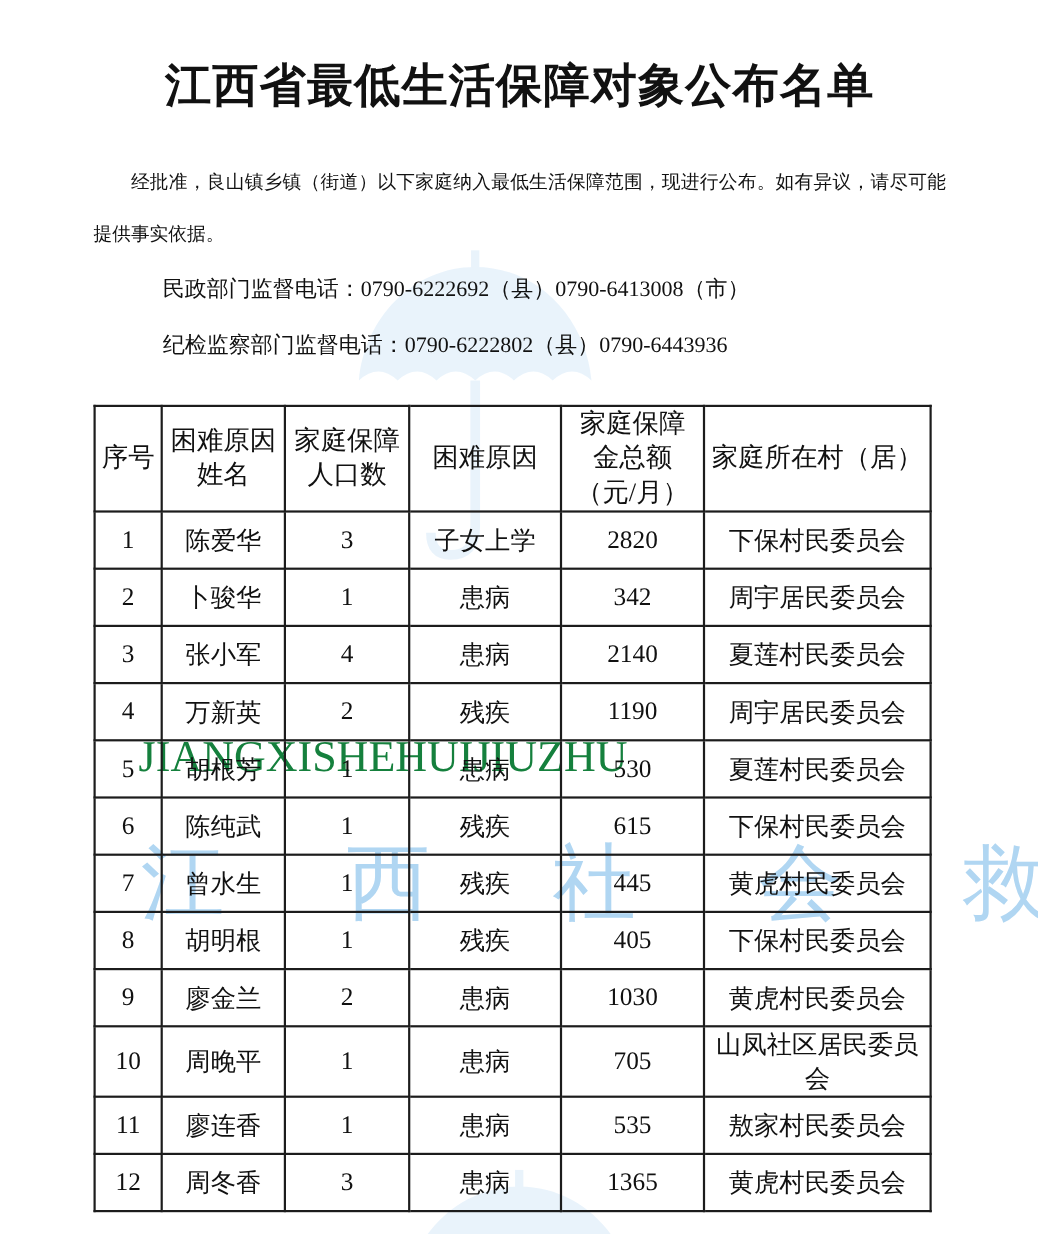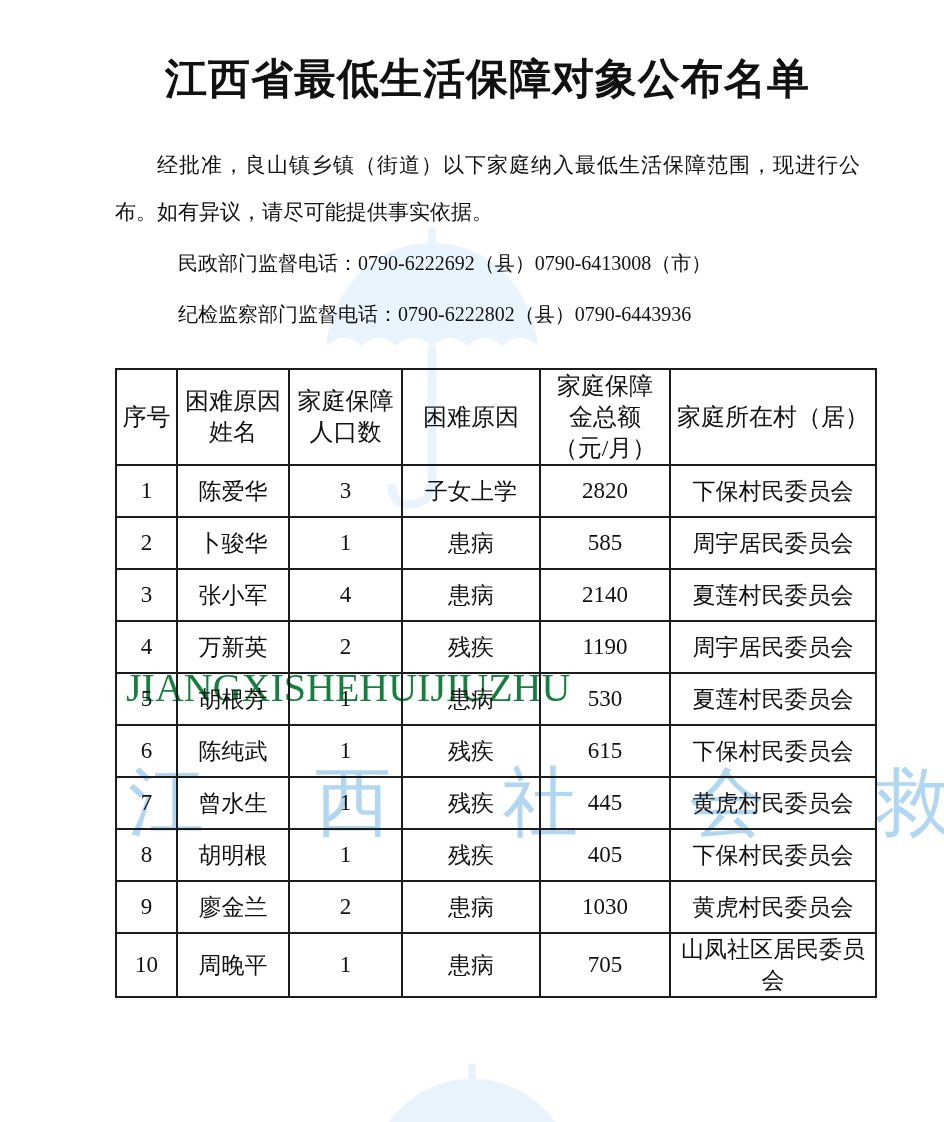--- a/index.html
+++ b/index.html
@@ -48,33 +48,33 @@
     font-size: 76px;
     letter-spacing: 46px;
     color: #b0d6f2;
     white-space: nowrap;
     font-family: "Liberation Serif", "DejaVu Serif", serif;
   }
   
   .content {
     position: relative;
     z-index: 1;
-    padding: 0 84px 0 115px;
+    padding: 0 84px 0 85px;
   }
   .doc-title {
     margin: 52px 0 0 0;
     text-align: center;
     font-size: 42px;
     font-weight: 700;
     letter-spacing: 1px;
     line-height: 54px;
   }
   .intro {
     margin: 36px 0 0 0;
-    font-size: 21px;
+    font-size: 17px;
     line-height: 47px;
     text-indent: 2em;
     text-align: justify;
   }
   .phone-line {
     margin: 4px 0 0 0;
     padding-left: 63px;
     font-size: 20px;
     line-height: 47px;
   }
@@ -163,21 +163,21 @@
             <td>3</td>
             <td>子女上学</td>
             <td>2820</td>
             <td>下保村民委员会</td>
           </tr>
           <tr>
             <td>2</td>
             <td>卜骏华</td>
             <td>1</td>
             <td>患病</td>
-            <td>585</td>
+            <td>342</td>
             <td>周宇居民委员会</td>
           </tr>
           <tr>
             <td>3</td>
             <td>张小军</td>
             <td>4</td>
             <td>患病</td>
             <td>2140</td>
             <td>夏莲村民委员会</td>
           </tr>
@@ -230,17 +230,33 @@
             <td>黄虎村民委员会</td>
           </tr>
           <tr>
             <td>10</td>
             <td>周晚平</td>
             <td>1</td>
             <td>患病</td>
             <td>705</td>
             <td>山凤社区居民委员会</td>
           </tr>
+          <tr>
+            <td>11</td>
+            <td>廖连香</td>
+            <td>1</td>
+            <td>患病</td>
+            <td>535</td>
+            <td>敖家村民委员会</td>
+          </tr>
+          <tr>
+            <td>12</td>
+            <td>周冬香</td>
+            <td>3</td>
+            <td>患病</td>
+            <td>1365</td>
+            <td>黄虎村民委员会</td>
+          </tr>
         </tbody>
     </table>
   </div>
 
 </div>
 
 </body></html>

